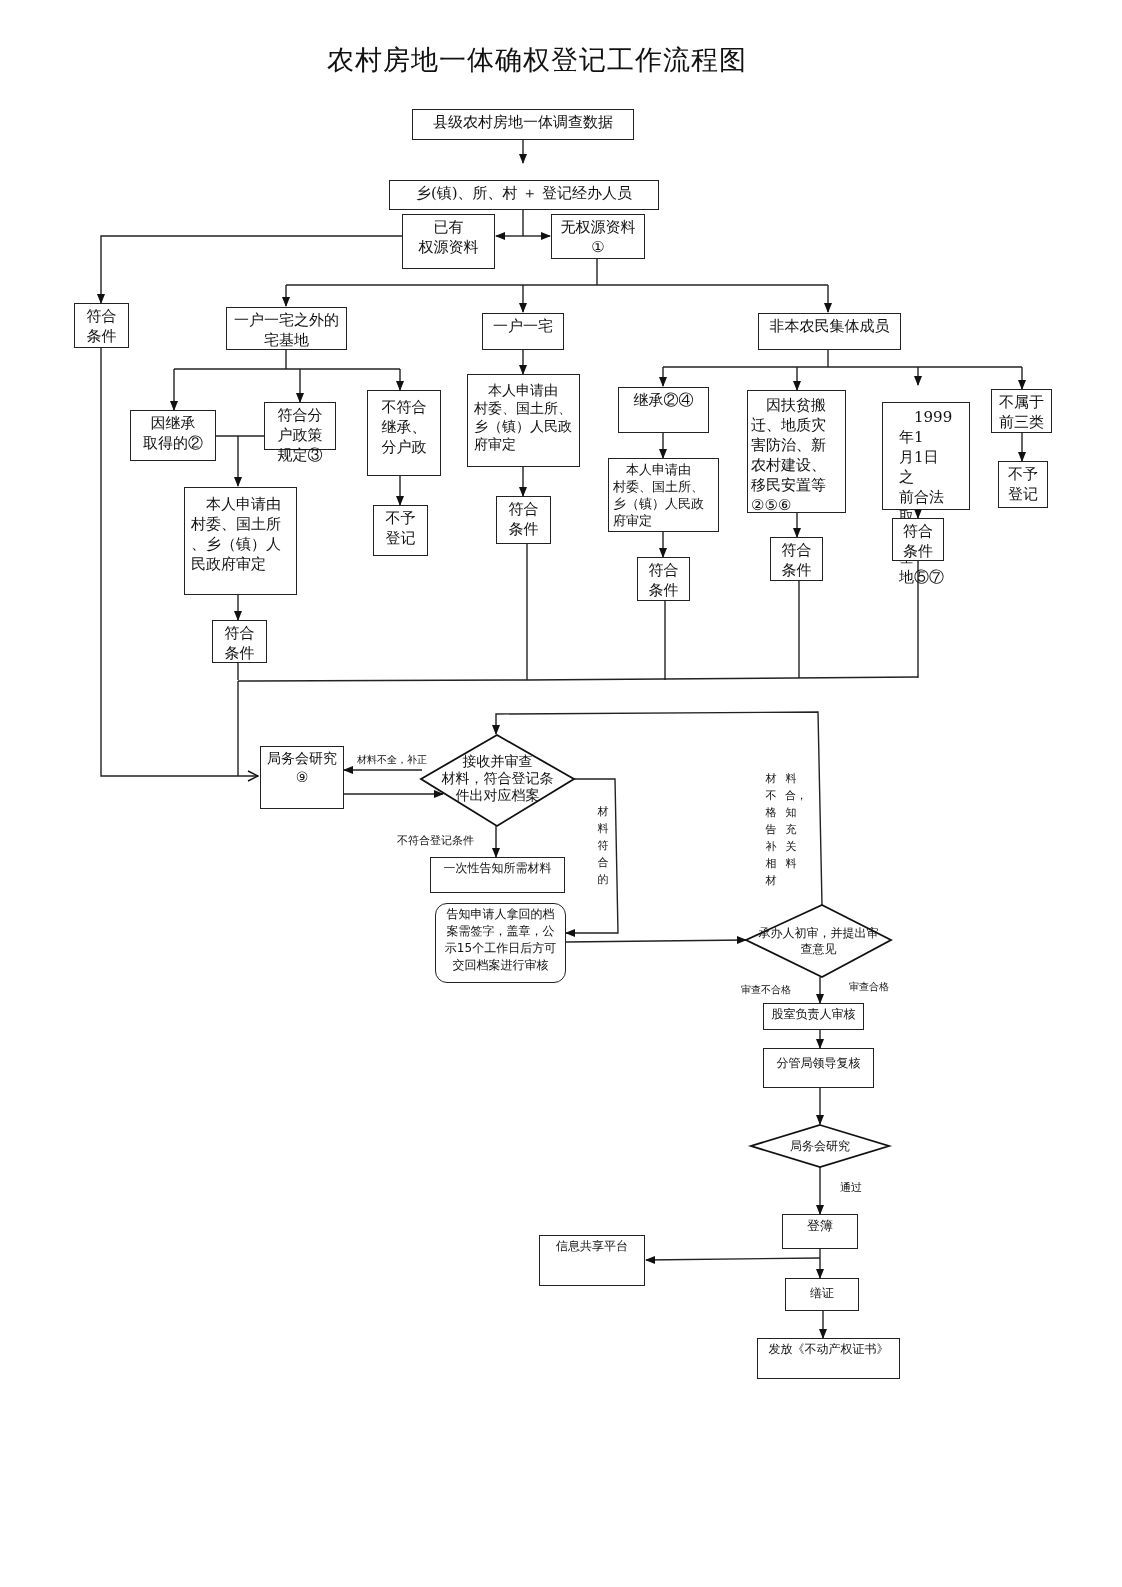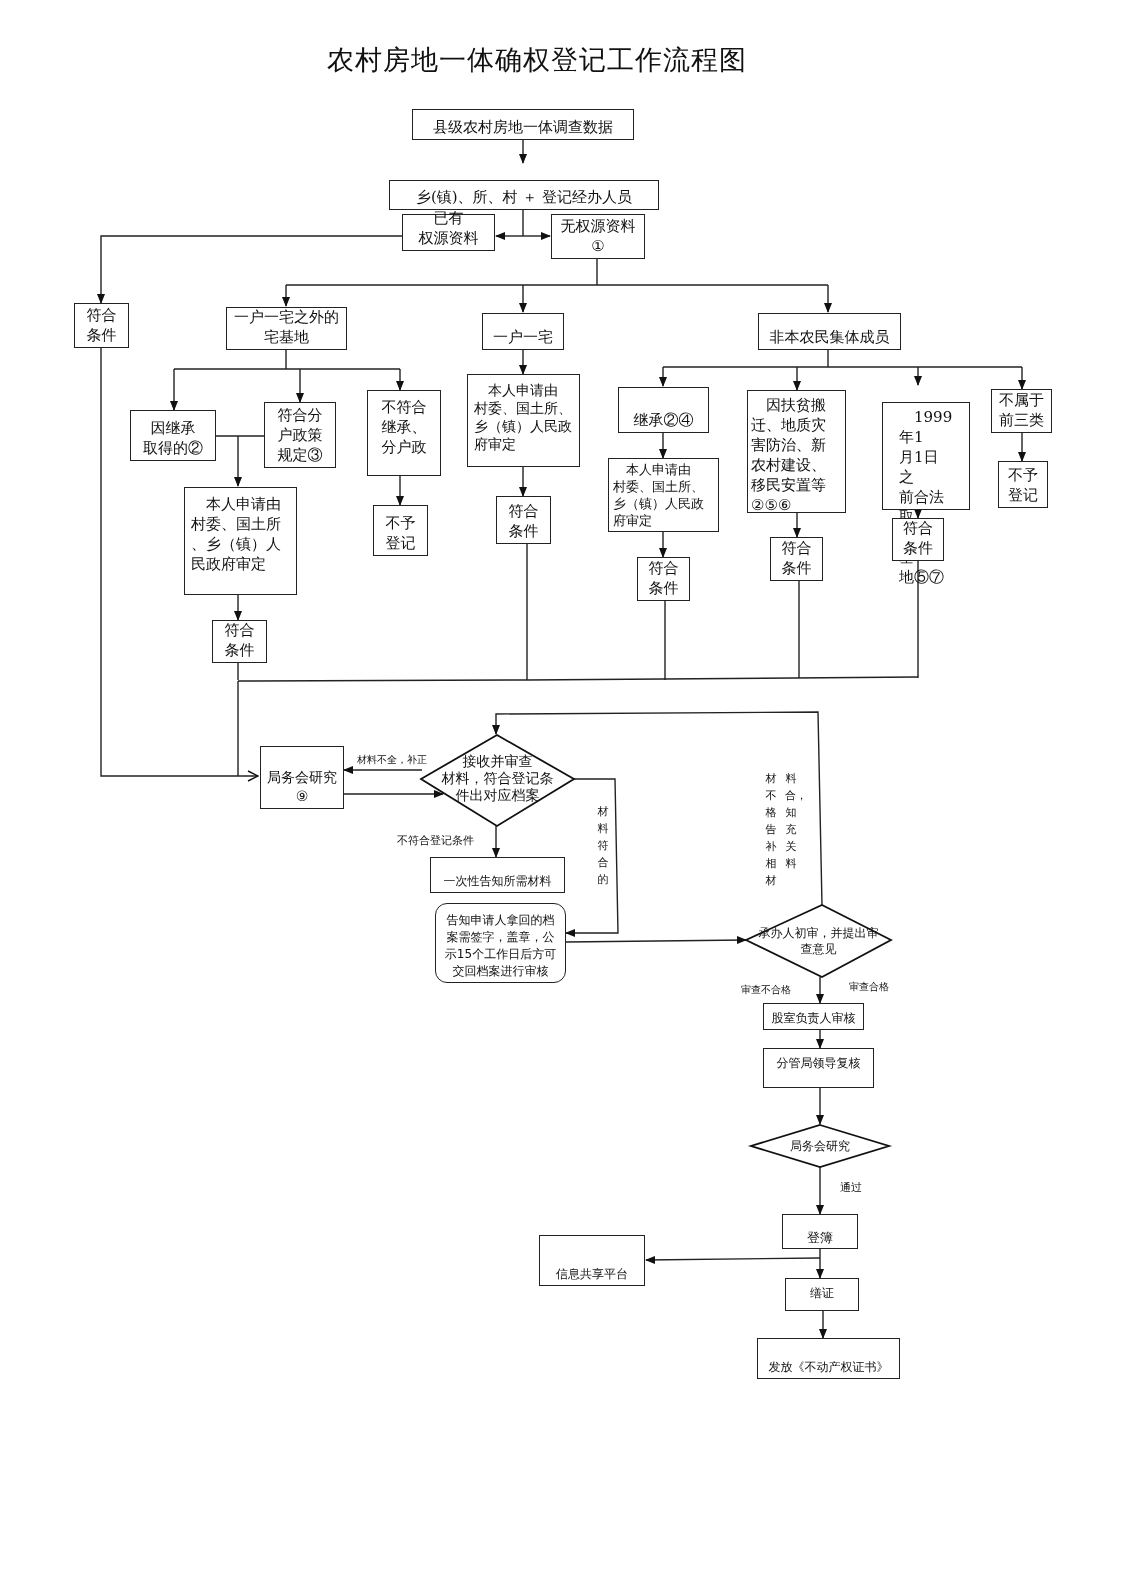--- a/index.html
+++ b/index.html
@@ -1,18 +1,18 @@
 <!DOCTYPE html>
 <html><head>
 <meta charset="utf-8">
 <style>
   html,body{margin:0;padding:0;background:#fff;}
   body{width:1122px;height:1587px;position:relative;overflow:hidden;font-family:"DejaVu Serif","Liberation Serif",serif;color:#111;}
   #title{position:absolute;left:0;top:42px;width:1074px;text-align:center;font-size:27px;letter-spacing:1px;}
-  .box{position:absolute;border:1.6px solid #222;background:#fff;box-sizing:border-box;display:flex;align-items:flex-end;justify-content:center;text-align:center;font-size:15px;line-height:20px;padding:2px 4px;z-index:2;}
+  .box{position:absolute;border:1.6px solid #222;background:#fff;box-sizing:border-box;display:flex;align-items:flex-start;justify-content:center;text-align:center;font-size:15px;line-height:20px;padding:2px 4px;z-index:2;}
   .box.l{justify-content:flex-start;align-items:flex-start;text-align:left;padding:6px 6px;}
   .box.sm{font-size:12px;line-height:17px;font-family:"DejaVu Sans","Liberation Sans",sans-serif;}
   .box span{white-space:pre-line;}
   .dia{position:absolute;display:flex;align-items:center;justify-content:center;text-align:center;z-index:2;}
   .dia span{white-space:pre-line;position:relative;}
   .lbl{position:absolute;font-size:10px;font-family:"DejaVu Sans","Liberation Sans",sans-serif;white-space:nowrap;z-index:2;}
   .vlbl{position:absolute;font-size:11px;line-height:17px;width:12px;text-align:center;font-family:"DejaVu Sans","Liberation Sans",sans-serif;word-break:break-all;z-index:2;}
   svg#lines{position:absolute;left:0;top:0;z-index:1;}
 </style>
 </head>
@@ -103,21 +103,21 @@
   <polygon points="822,905 891,940 822,977 746,940" fill="#fff" stroke="#111" stroke-width="1.8"></polygon>
   <polygon points="820,1125 889,1146 820,1167 751,1146" fill="#fff" stroke="#111" stroke-width="1.8"></polygon>
 </svg>
 
 <div class="box" style="left:412px;top:109px;width:222px;height:31px;">
     <span>县级农村房地一体调查数据</span>
   </div>
 <div class="box" style="left:389px;top:180px;width:270px;height:30px;">
     <span>乡(镇)、所、村 ＋ 登记经办人员</span>
   </div>
-<div class="box" style="left:402px;top:214px;width:93px;height:37px;">
+<div class="box" style="left:402px;top:214px;width:93px;height:55px;">
     <span>已有
 权源资料</span>
   </div>
 <div class="box" style="left:551px;top:214px;width:94px;height:45px;">
     <span>无权源资料
 ①</span>
   </div>
 
 <div class="box" style="left:74px;top:303px;width:55px;height:45px;">
     <span>符合
@@ -131,21 +131,21 @@
     <span>一户一宅</span>
   </div>
 <div class="box" style="left:758px;top:313px;width:143px;height:37px;">
     <span>非本农民集体成员</span>
   </div>
 
 <div class="box" style="left:130px;top:410px;width:86px;height:51px;">
     <span>因继承
 取得的②</span>
   </div>
-<div class="box" style="left:264px;top:402px;width:72px;height:66px;">
+<div class="box" style="left:264px;top:402px;width:72px;height:48px;">
     <span>符合分
 户政策
 规定③</span>
   </div>
 <div class="box" style="left:367px;top:390px;width:74px;height:86px;align-items:flex-start;padding-top:6px;">
     <span>不符合
 继承、
 分户政</span>
   </div>
 <div class="box" style="left:373px;top:505px;width:55px;height:51px;">

